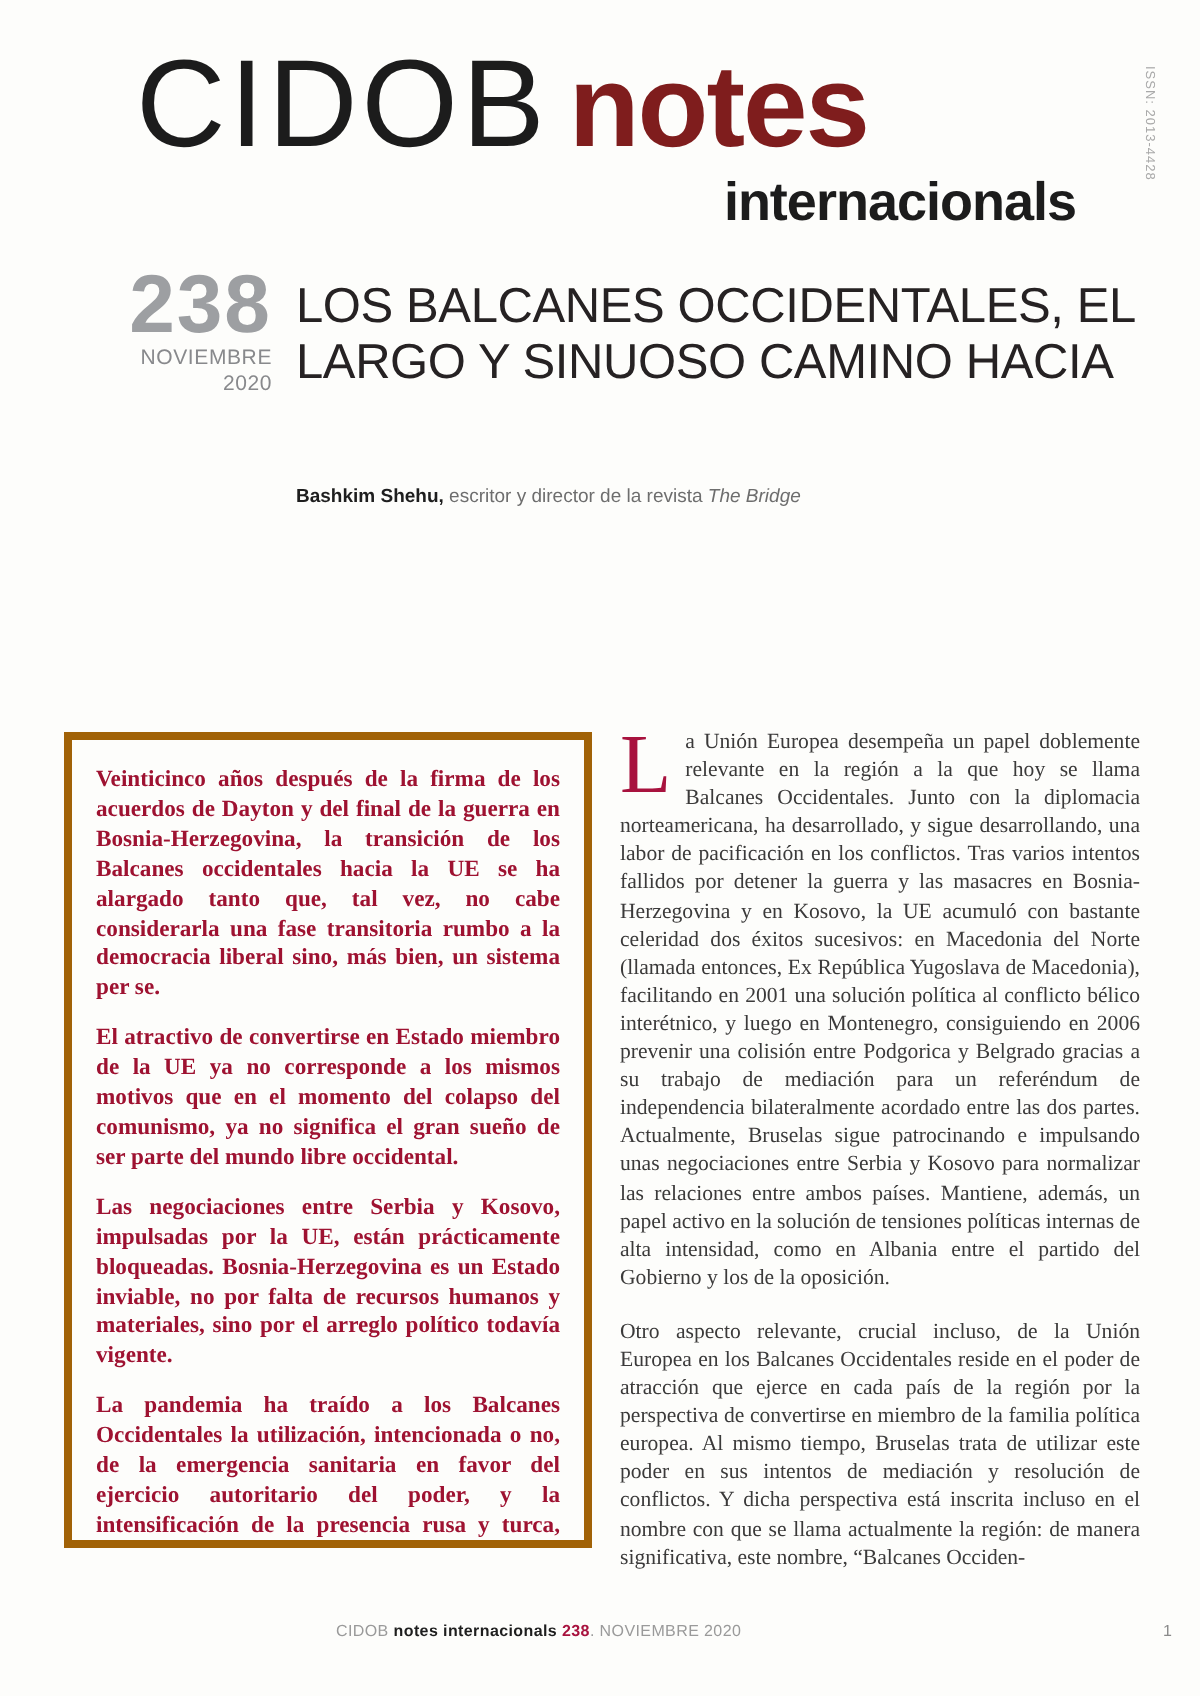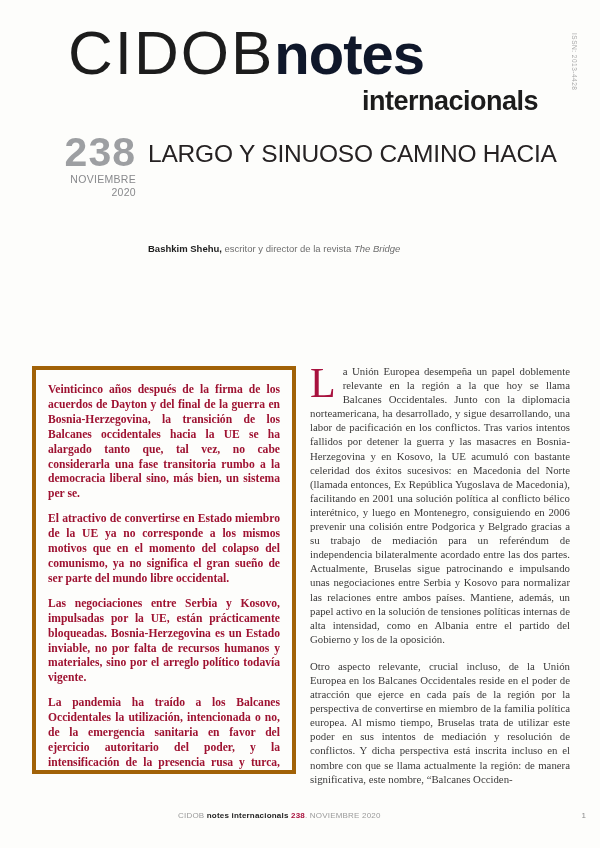--- a/index.html
+++ b/index.html
@@ -22,23 +22,23 @@
     font-weight: 300;
     font-size: 62px;
     letter-spacing: 2px;
     color: #1c1c1c;
     line-height: 1;
   }
   .brand-notes {
     font-family: "Liberation Sans", sans-serif;
     font-weight: bold;
     font-size: 58px;
-    color: #0f172a;
+    color: #7f1d1d;
     line-height: 1;
-    margin-left: 0;
+    margin-left: 10px;
     letter-spacing: -1px;
   }
   .brand-internacionals {
     font-family: Liberation Sans, sans-serif;
     font-weight: bold;
     font-size: 27px;
     color: #1c1c1c;
     text-align: right;
     margin-top: 2px;
     letter-spacing: -0.5px;
@@ -143,21 +143,21 @@
 
   
   .footer {
     position: absolute;
     left: 0;
     top: 811px;
     width: 600px;
     font-size: 8px;
     color: #9a9a9a;
   }
-  .footer-center { position: absolute; left: 178px; top: 0; white-space: nowrap; letter-spacing: 0.2px; }
+  .footer-center { position: absolute; left: 168px; top: 0; white-space: nowrap; letter-spacing: 0.2px; }
   .footer .f-brand { color: #9a9a9a; }
   .footer .f-series { font-weight: bold; color: #1e1e1e; }
   .footer .f-issue { font-weight: bold; color: #a8123e; }
   .footer .f-date { color: #9a9a9a; }
   .footer-page { position: absolute; right: 14px; top: 0; color: #8a8a8a; }
 </style>
 </head>
 <body>
 
 <div class="page">
@@ -171,20 +171,21 @@
   </div>
   <div class="issn-vertical">ISSN: 2013-4428</div>
 
   <div class="issue-block">
     <div class="issue-number">238</div>
     <div class="issue-month">NOVIEMBRE</div>
     <div class="issue-year">2020</div>
   </div>
 
   <div class="doc-title">
+    <div>LOS BALCANES OCCIDENTALES, EL</div>
     <div>LARGO Y SINUOSO CAMINO HACIA</div>
   </div>
 
   <div class="byline">
     <span class="author">Bashkim Shehu,</span><span class="role"> escritor y director de la revista </span><span class="work">The Bridge</span>
   </div>
 
   <div class="summary-box">
     <p>Veinticinco años después de la firma de los acuerdos de Dayton y del final de la guerra en Bosnia-Herzegovina, la transición de los Balcanes occidentales hacia la UE se ha alargado tanto que, tal vez, no cabe considerarla una fase transitoria rumbo a la democracia liberal sino, más bien, un sistema per se.</p>
     <p>El atractivo de convertirse en Estado miembro de la UE ya no corresponde a los mismos motivos que en el momento del colapso del comunismo, ya no significa el gran sueño de ser parte del mundo libre occidental.</p>

